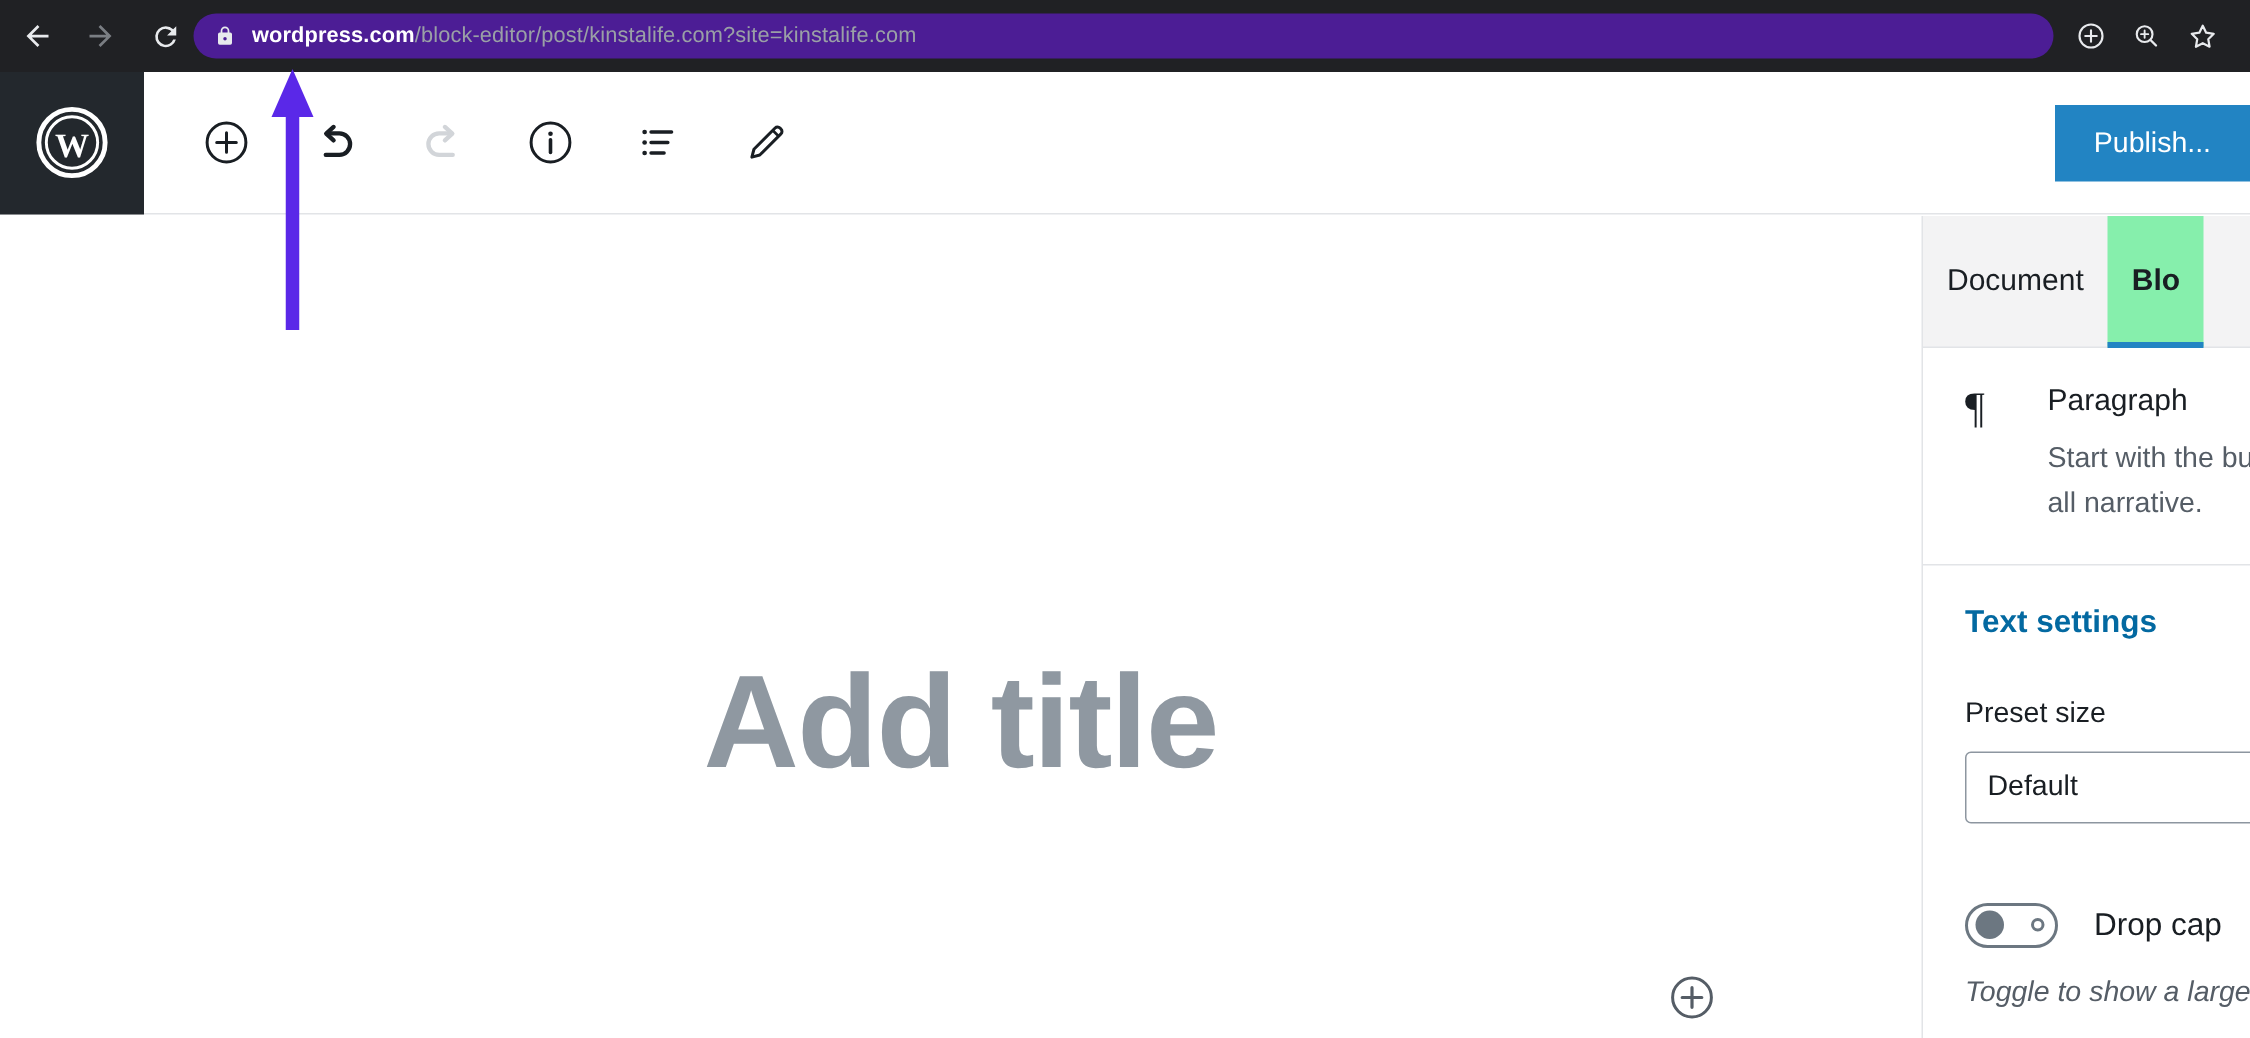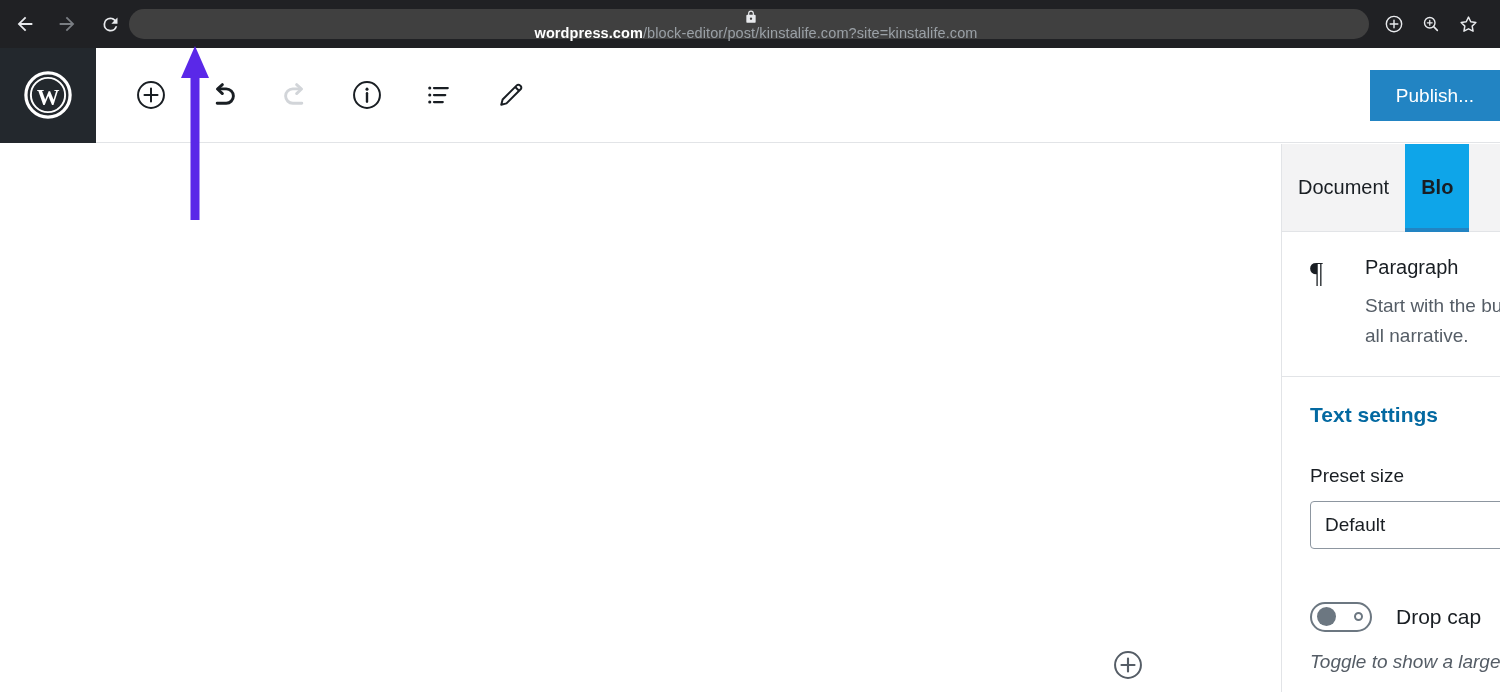--- a/index.html
+++ b/index.html
@@ -25,25 +25,24 @@
   }
   .nav-btn svg { display: block; }
   .nav-back { margin-left: 10px; }
   .nav-fwd { margin-left: 12px; }
   .nav-reload { margin-left: 13px; }
 
   .omnibox {
     position: absolute;
     left: 129px; top: 9px;
     width: 1240px; height: 30px;
-    background: #404040;
+    background: #4c1d95;
     border-radius: 15px;
     display: flex; align-items: center;
     padding-left: 14px;
-    flex-direction: column;
   }
   .lock-icon { width: 14px; height: 16px; margin-right: 11px; flex: 0 0 auto; }
   .url-text {
     font-size: 14.5px;
     color: #9aa0a6;
     white-space: nowrap;
     letter-spacing: 0.1px;
   }
   .url-domain { color: #ffffff; font-weight: bold; }
 
@@ -149,21 +148,21 @@
     border-bottom: 1px solid #e2e4e7;
   }
   .sb-tab {
     display: flex; align-items: center;
     font-size: 20px;
     color: #191e23;
     padding: 0 16px;
     position: relative;
     white-space: nowrap;
   }
-  .sb-tab.active { font-weight: bold; background: #0ea5e9; }
+  .sb-tab.active { font-weight: bold; background: #86efac; }
   .sb-tab.active::after {
     content: "";
     position: absolute; left: 0; right: 0; bottom: -1px;
     height: 4px; background: #2284c3;
   }
   .sb-block-card {
     display: flex;
     padding: 24px 0 24px 28px;
     border-bottom: 1px solid #e2e4e7;
     min-height: 140px;
@@ -353,20 +352,21 @@
         </svg>
       </div>
     </div>
 
     <div class="header-actions">
       <div class="btn-publish">Publish...</div>
     </div>
   </div>
 
   <div class="canvas">
+    <div class="post-title">Add title</div>
 
     <div class="inserter-round">
       <svg width="32" height="32" viewBox="0 0 24 24">
         <circle cx="12" cy="12" r="9.7" fill="none" stroke="#555d66" stroke-width="1.5"></circle>
         <path d="M12 7.1v9.8M7.1 12h9.8" stroke="#555d66" stroke-width="1.6" stroke-linecap="round"></path>
       </svg>
     </div>
   </div>
 
   <div class="sidebar">

